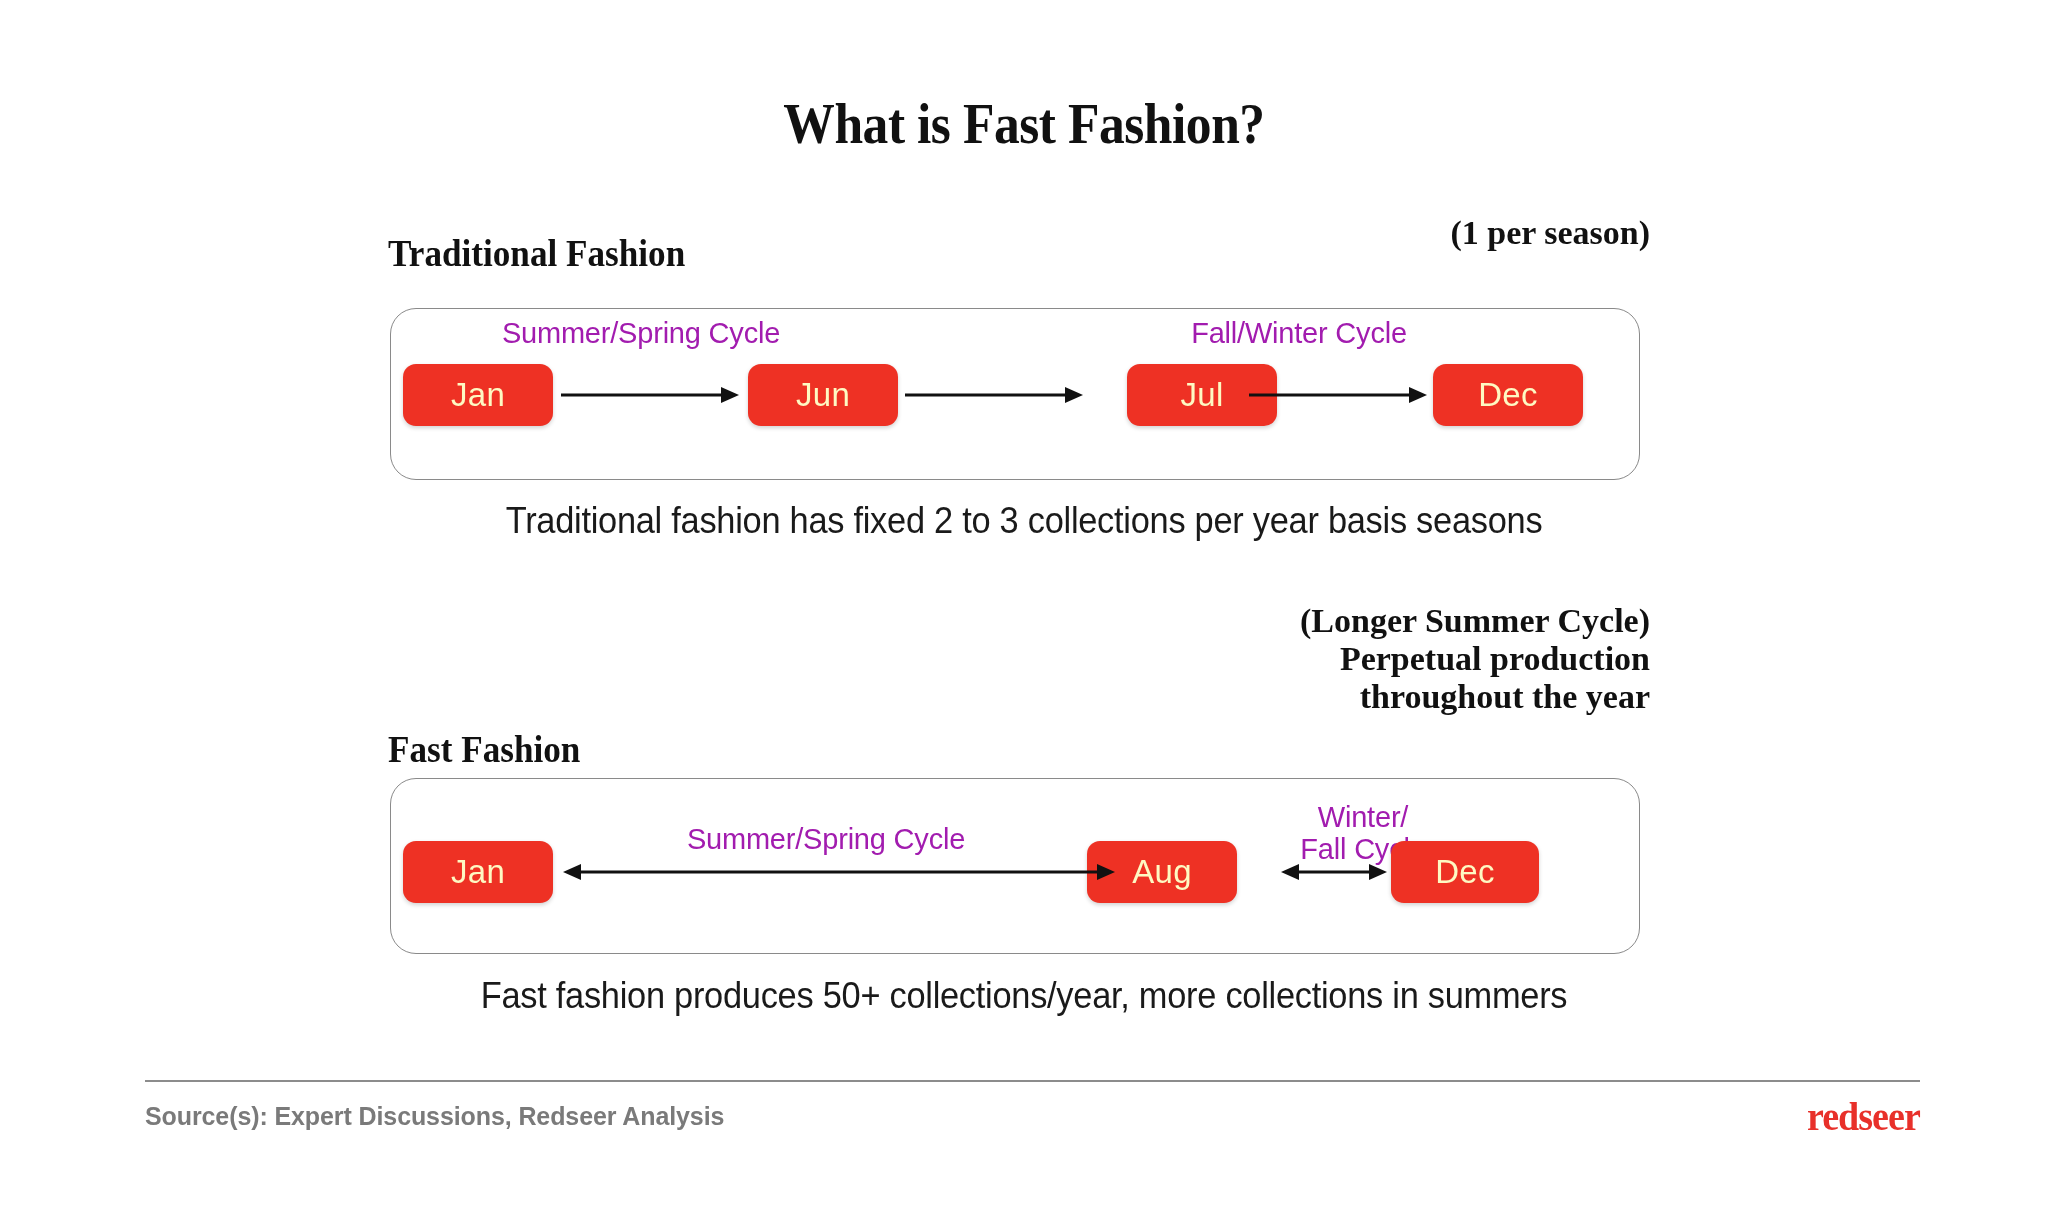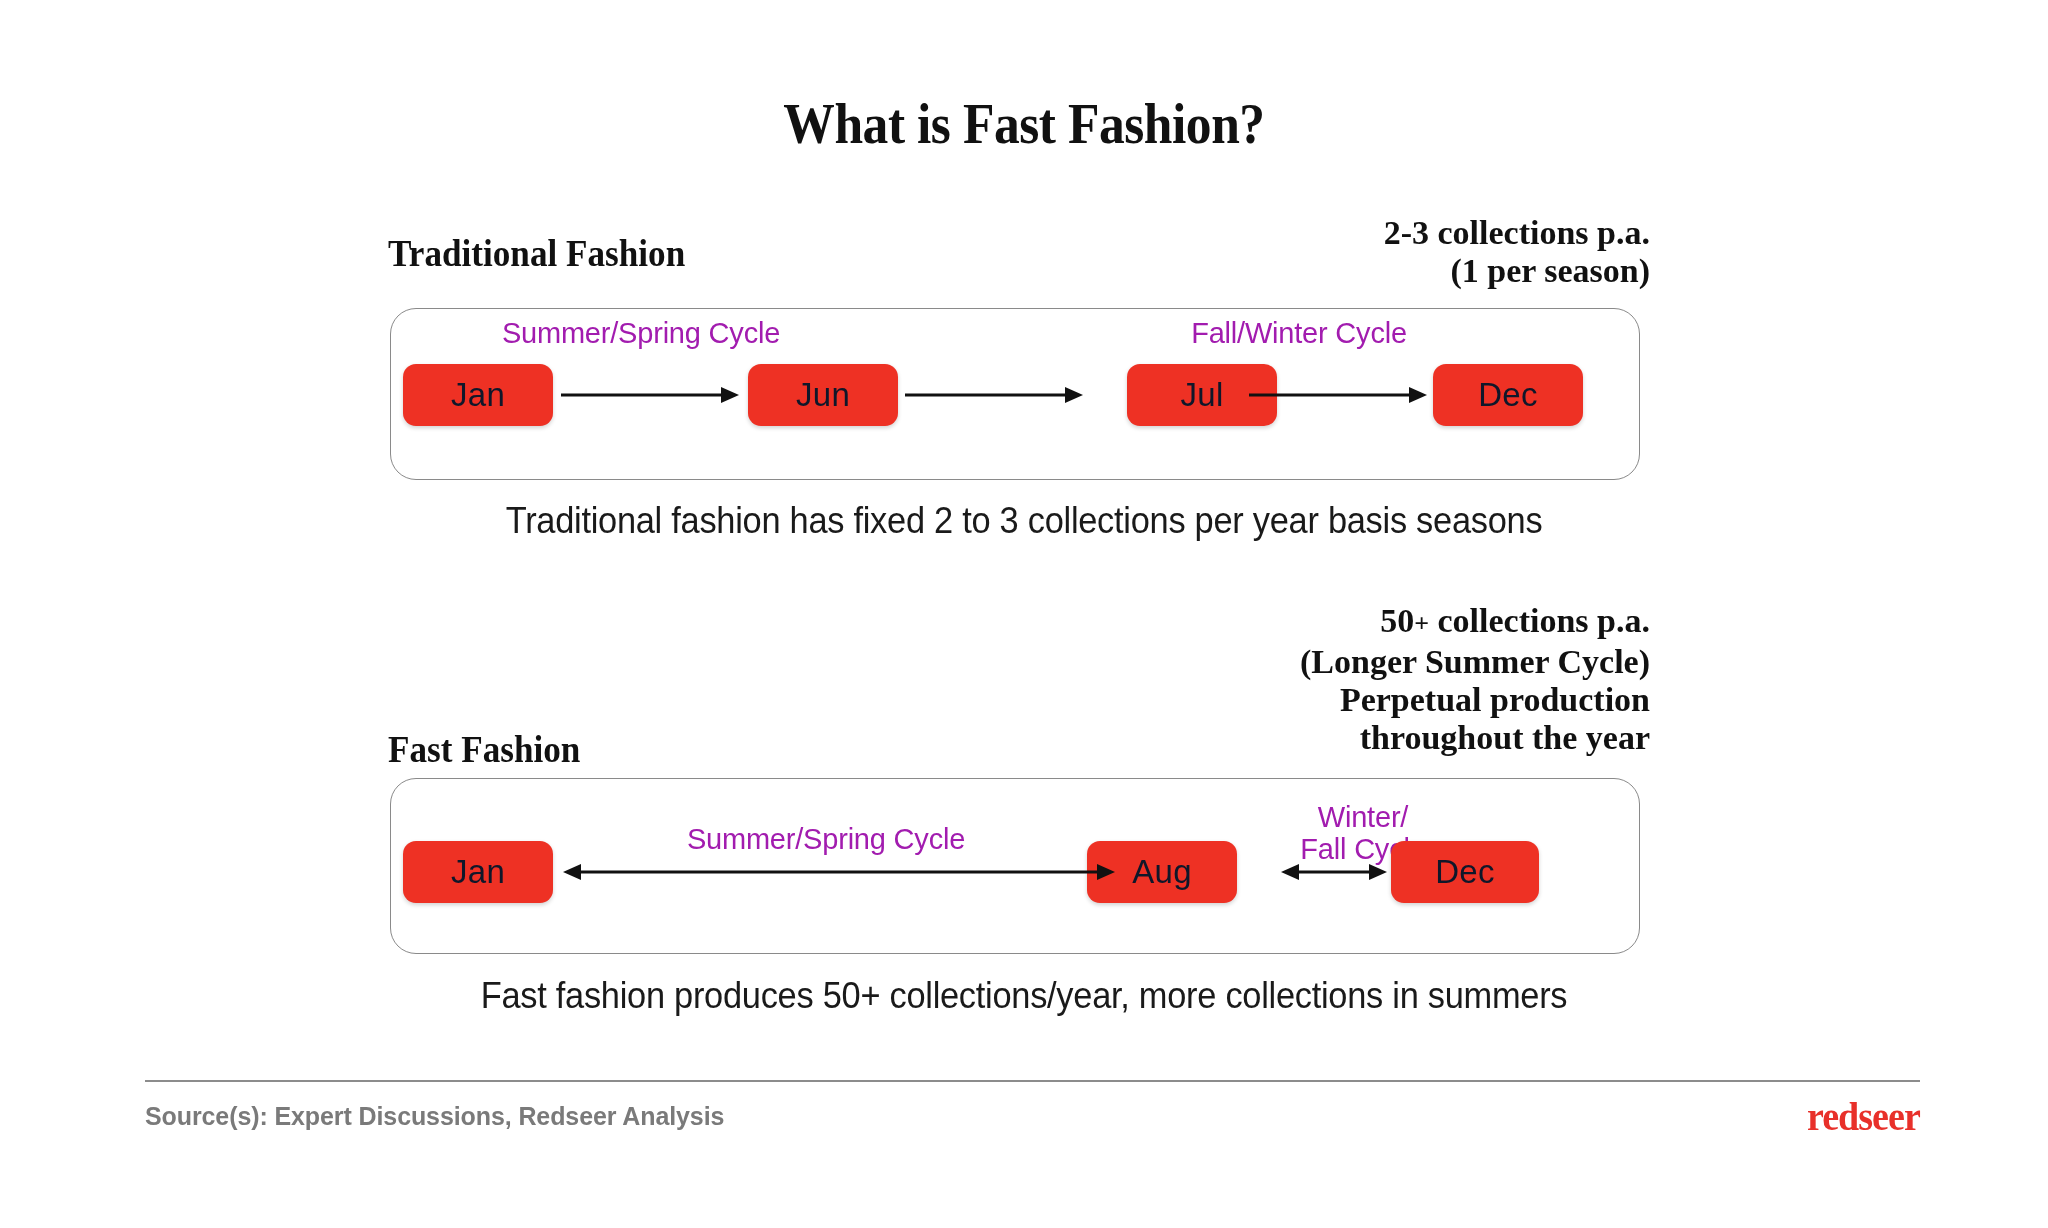--- a/index.html
+++ b/index.html
@@ -78,21 +78,21 @@
   }
   .flow-box.traditional { top: 308px; height: 172px; }
   .flow-box.fast { top: 778px; height: 176px; }
 
   
   .pill {
     position: absolute;
     height: 62px;
     border-radius: 13px;
     background: #ee3124;
-    color: #0f172a;
+    color: #fef9c3;
     display: flex;
     align-items: center;
     justify-content: center;
     font-family: "Liberation Sans", sans-serif;
     font-weight: 400;
     font-size: 33px;
     letter-spacing: 0.3px;
     box-shadow: 0 2px 4px rgba(0,0,0,0.18);
   }
 
@@ -185,21 +185,20 @@
 </head>
 <body>
 
 <div class="slide">
 
   <div class="title">What is Fast Fashion?</div>
 
   <div class="section-label traditional">Traditional Fashion</div>
 
   <div class="annotation top">
-    <div>2-3 collections p.a.</div>
     <div>(1 per season)</div>
   </div>
 
   <div class="flow-box traditional">
 
     <div class="cycle-label cl-t0">Summer/Spring Cycle</div>
     <div class="cycle-label cl-t1">Fall/Winter Cycle</div>
 
     <div class="pill p-t0">Jan</div>
     <div class="pill p-t1">Jun</div>
@@ -222,21 +221,20 @@
       <svg width="180" height="22" viewBox="0 0 180 22">
         <line x1="0" y1="11" x2="163" y2="11" stroke="#111111" stroke-width="3"></line>
         <polygon points="160,3 178,11 160,19" fill="#111111"></polygon>
       </svg>
     </div>
   </div>
 
   <div class="caption traditional">Traditional fashion has fixed 2 to 3 collections per year basis seasons</div>
 
   <div class="annotation bottom">
-    <div><span>50</span><span class="sup-plus">+</span><span> collections p.a.</span></div>
     <div>(Longer Summer Cycle)</div>
     <div>Perpetual production</div>
     <div>throughout the year</div>
   </div>
 
   <div class="section-label fast">Fast Fashion</div>
 
   <div class="flow-box fast">
 
     <div class="cycle-label cl-f0">Summer/Spring Cycle</div>

